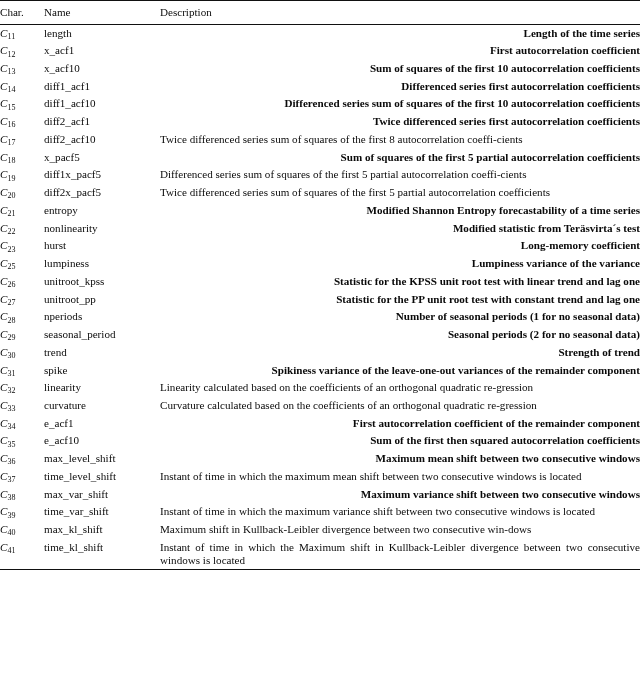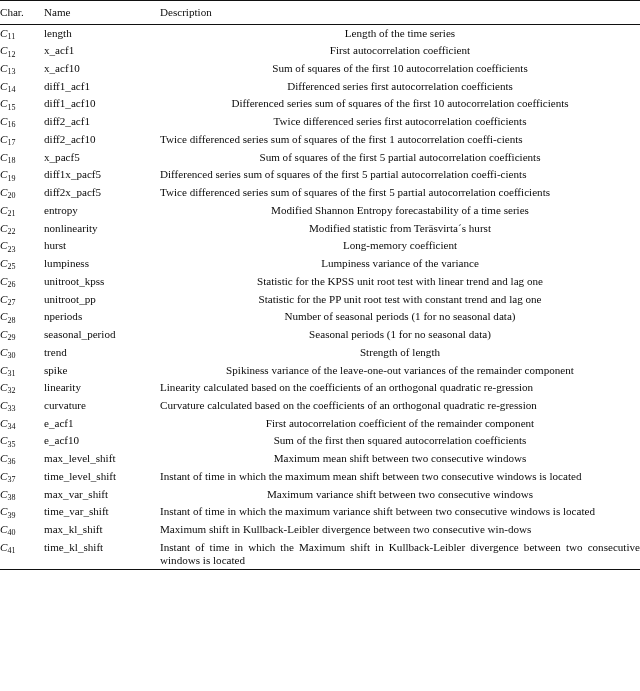--- a/index.html
+++ b/index.html
@@ -121,22 +121,23 @@
     letter-spacing: 0;
   }
 
   .desc-text {
     display: block;
   }
   .desc-text.justified {
     text-align: justify;
   }
   .desc-text.single {
-    text-align: center;
+    text-align: right;
     white-space: nowrap;
+    font-weight: bold;
   }
 </style>
 </head>
 <body>
 
 <div class="table-wrap">
   <table class="char-table">
     <colgroup>
       <col class="c-char">
       <col class="c-name">
@@ -198,21 +199,21 @@
           <td class="cell-char"><span class="char-sym"><span>C</span><sub>16</sub></span></td>
           <td class="cell-name">diff2_acf1</td>
           <td class="cell-desc">
             <span class="desc-text single">Twice differenced series first autocorrelation coefficients</span>
           </td>
         </tr>
         <tr class="body-row">
           <td class="cell-char"><span class="char-sym"><span>C</span><sub>17</sub></span></td>
           <td class="cell-name">diff2_acf10</td>
           <td class="cell-desc">
-            <span class="desc-text justified">Twice differenced series sum of squares of the first 1 autocorrelation coeffi-cients</span>
+            <span class="desc-text justified">Twice differenced series sum of squares of the first 8 autocorrelation coeffi-cients</span>
           </td>
         </tr>
         <tr class="body-row">
           <td class="cell-char"><span class="char-sym"><span>C</span><sub>18</sub></span></td>
           <td class="cell-name">x_pacf5</td>
           <td class="cell-desc">
             <span class="desc-text single">Sum of squares of the first 5 partial autocorrelation coefficients</span>
           </td>
         </tr>
         <tr class="body-row">
@@ -233,21 +234,21 @@
           <td class="cell-char"><span class="char-sym"><span>C</span><sub>21</sub></span></td>
           <td class="cell-name">entropy</td>
           <td class="cell-desc">
             <span class="desc-text single">Modified Shannon Entropy forecastability of a time series</span>
           </td>
         </tr>
         <tr class="body-row">
           <td class="cell-char"><span class="char-sym"><span>C</span><sub>22</sub></span></td>
           <td class="cell-name">nonlinearity</td>
           <td class="cell-desc">
-            <span class="desc-text single">Modified statistic from Teräsvirta´s hurst</span>
+            <span class="desc-text single">Modified statistic from Teräsvirta´s test</span>
           </td>
         </tr>
         <tr class="body-row">
           <td class="cell-char"><span class="char-sym"><span>C</span><sub>23</sub></span></td>
           <td class="cell-name">hurst</td>
           <td class="cell-desc">
             <span class="desc-text single">Long-memory coefficient</span>
           </td>
         </tr>
         <tr class="body-row">
@@ -275,28 +276,28 @@
           <td class="cell-char"><span class="char-sym"><span>C</span><sub>28</sub></span></td>
           <td class="cell-name">nperiods</td>
           <td class="cell-desc">
             <span class="desc-text single">Number of seasonal periods (1 for no seasonal data)</span>
           </td>
         </tr>
         <tr class="body-row">
           <td class="cell-char"><span class="char-sym"><span>C</span><sub>29</sub></span></td>
           <td class="cell-name">seasonal_period</td>
           <td class="cell-desc">
-            <span class="desc-text single">Seasonal periods (1 for no seasonal data)</span>
+            <span class="desc-text single">Seasonal periods (2 for no seasonal data)</span>
           </td>
         </tr>
         <tr class="body-row">
           <td class="cell-char"><span class="char-sym"><span>C</span><sub>30</sub></span></td>
           <td class="cell-name">trend</td>
           <td class="cell-desc">
-            <span class="desc-text single">Strength of length</span>
+            <span class="desc-text single">Strength of trend</span>
           </td>
         </tr>
         <tr class="body-row">
           <td class="cell-char"><span class="char-sym"><span>C</span><sub>31</sub></span></td>
           <td class="cell-name">spike</td>
           <td class="cell-desc">
             <span class="desc-text single">Spikiness variance of the leave-one-out variances of the remainder component</span>
           </td>
         </tr>
         <tr class="body-row">

